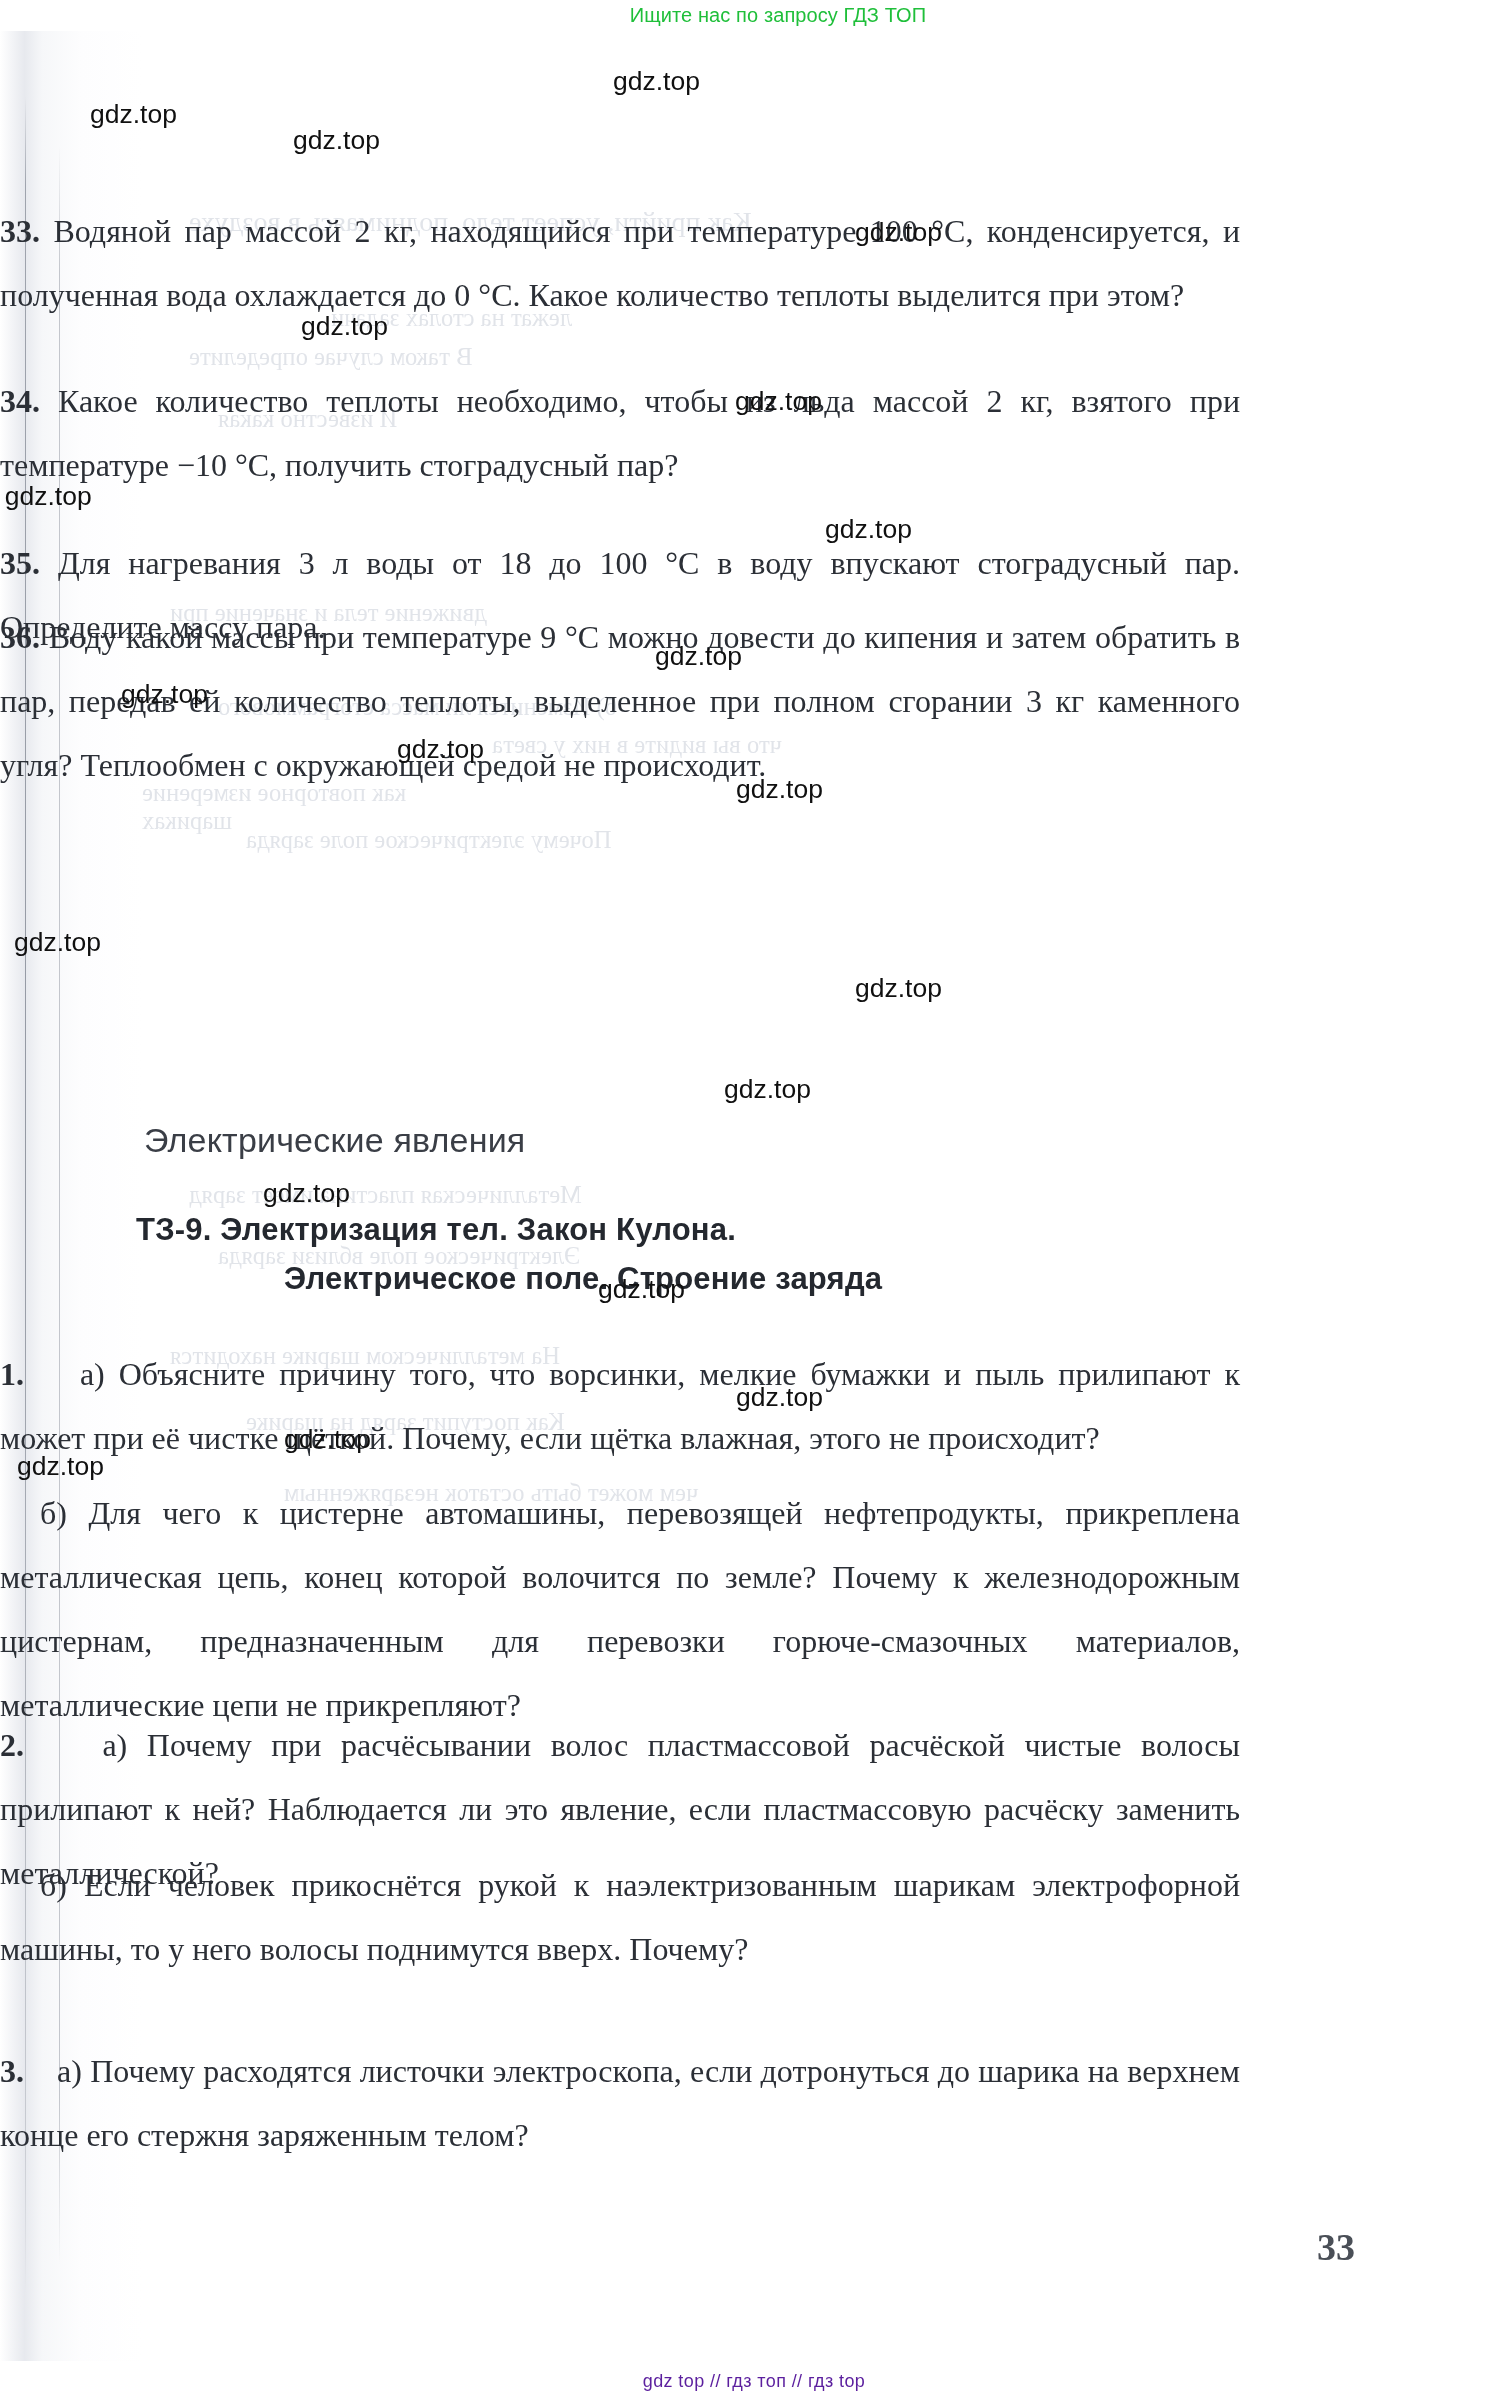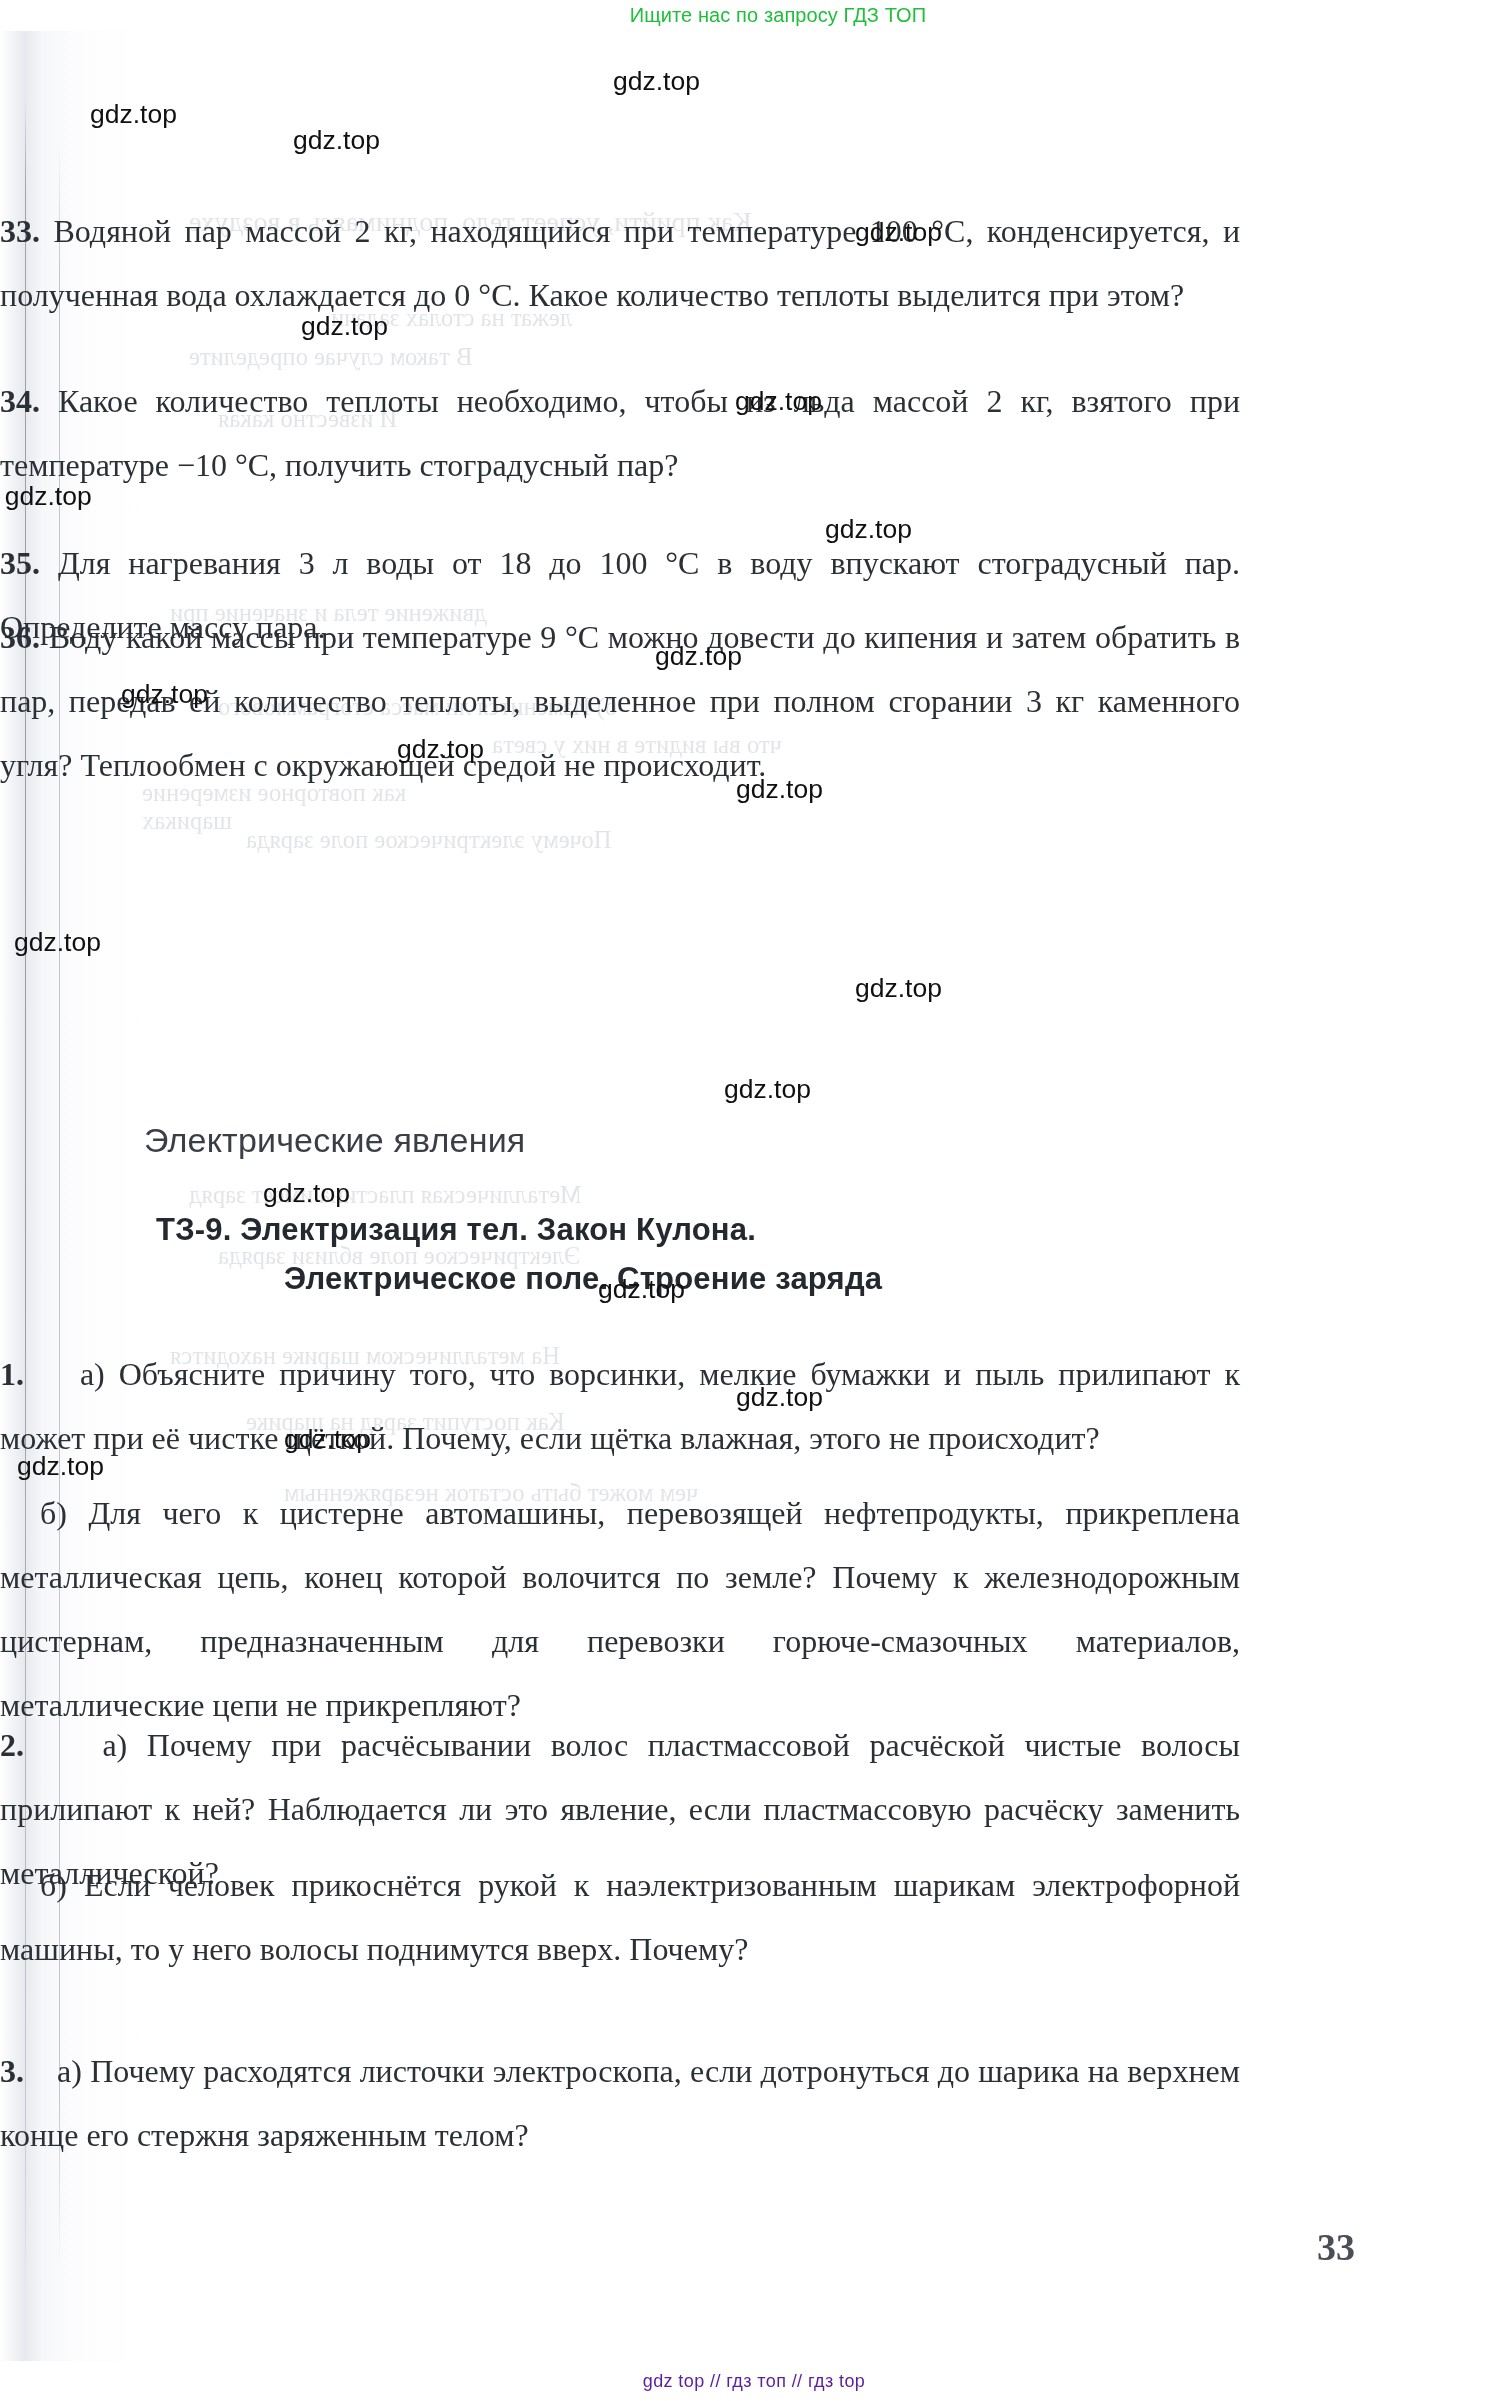--- a/index.html
+++ b/index.html
@@ -120,21 +120,21 @@
     position: absolute;
     left: 144px;
     color: #3a3e46;
     font-family: "Liberation Sans", "DejaVu Sans", sans-serif;
     font-size: 34px;
     font-weight: 400;
     letter-spacing: 0.2px;
   }
   .h-topic {
     position: absolute;
-    left: 156px;
+    left: 136px;
     color: #24282f;
     font-family: "Liberation Sans", "DejaVu Sans", sans-serif;
     font-size: 31px;
     font-weight: bold;
     letter-spacing: 0.2px;
   }
   .h-topic.line2 {
     left: 284px;
   }
 

